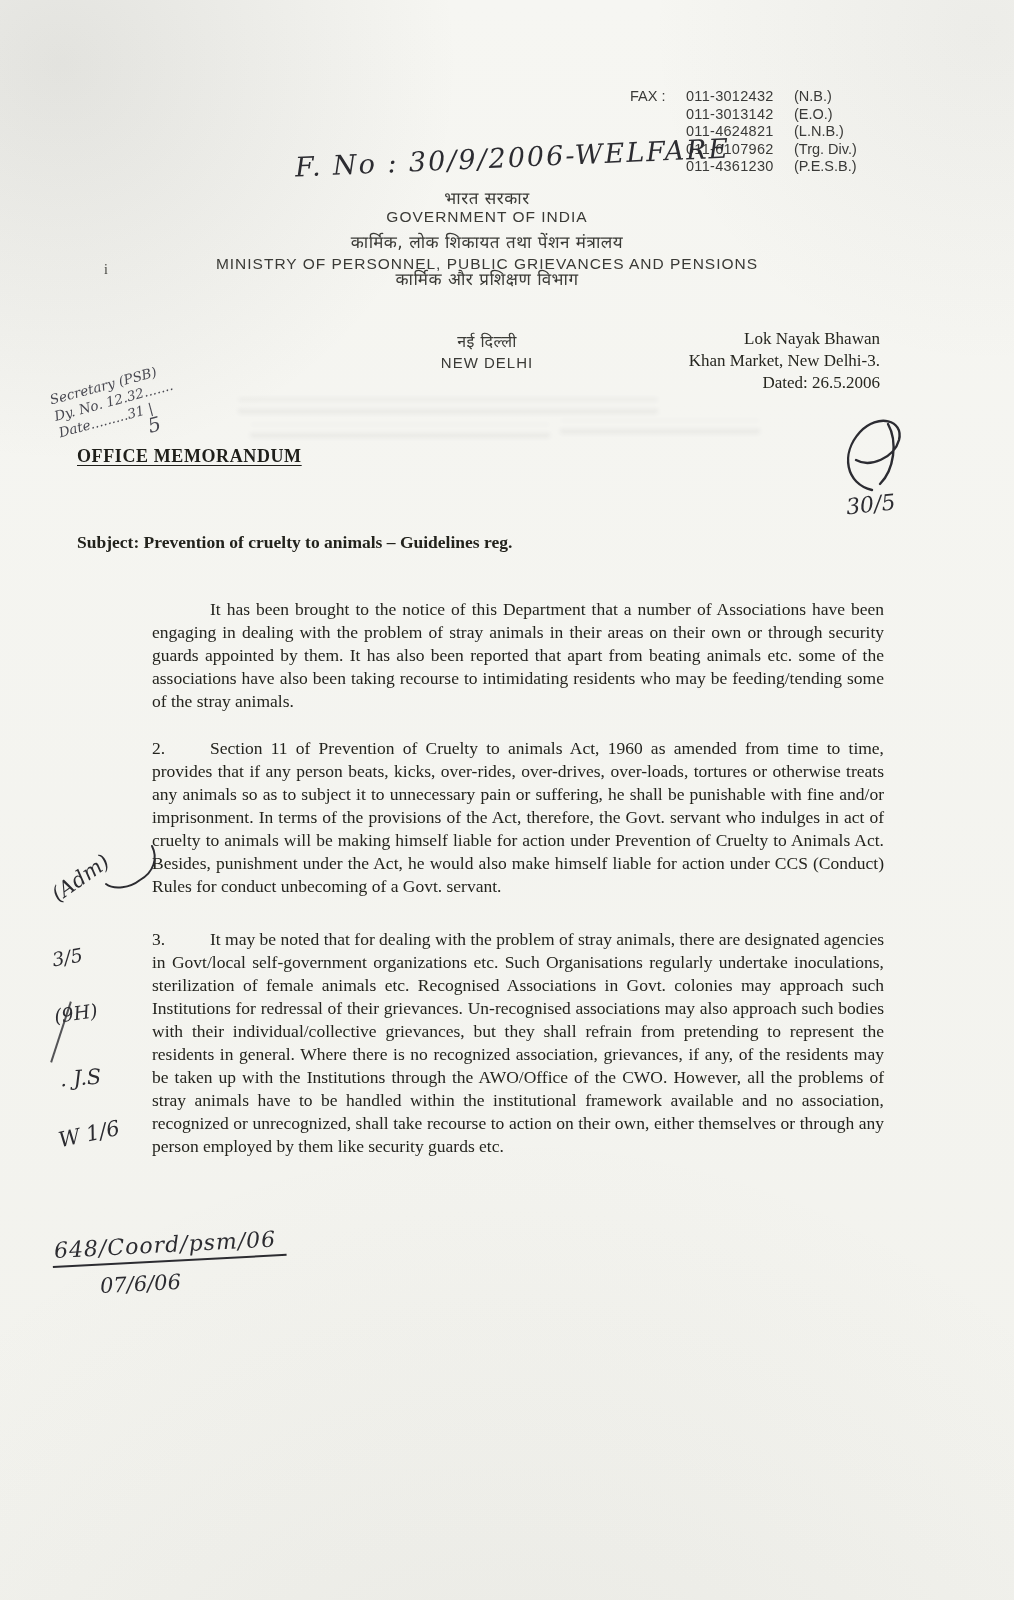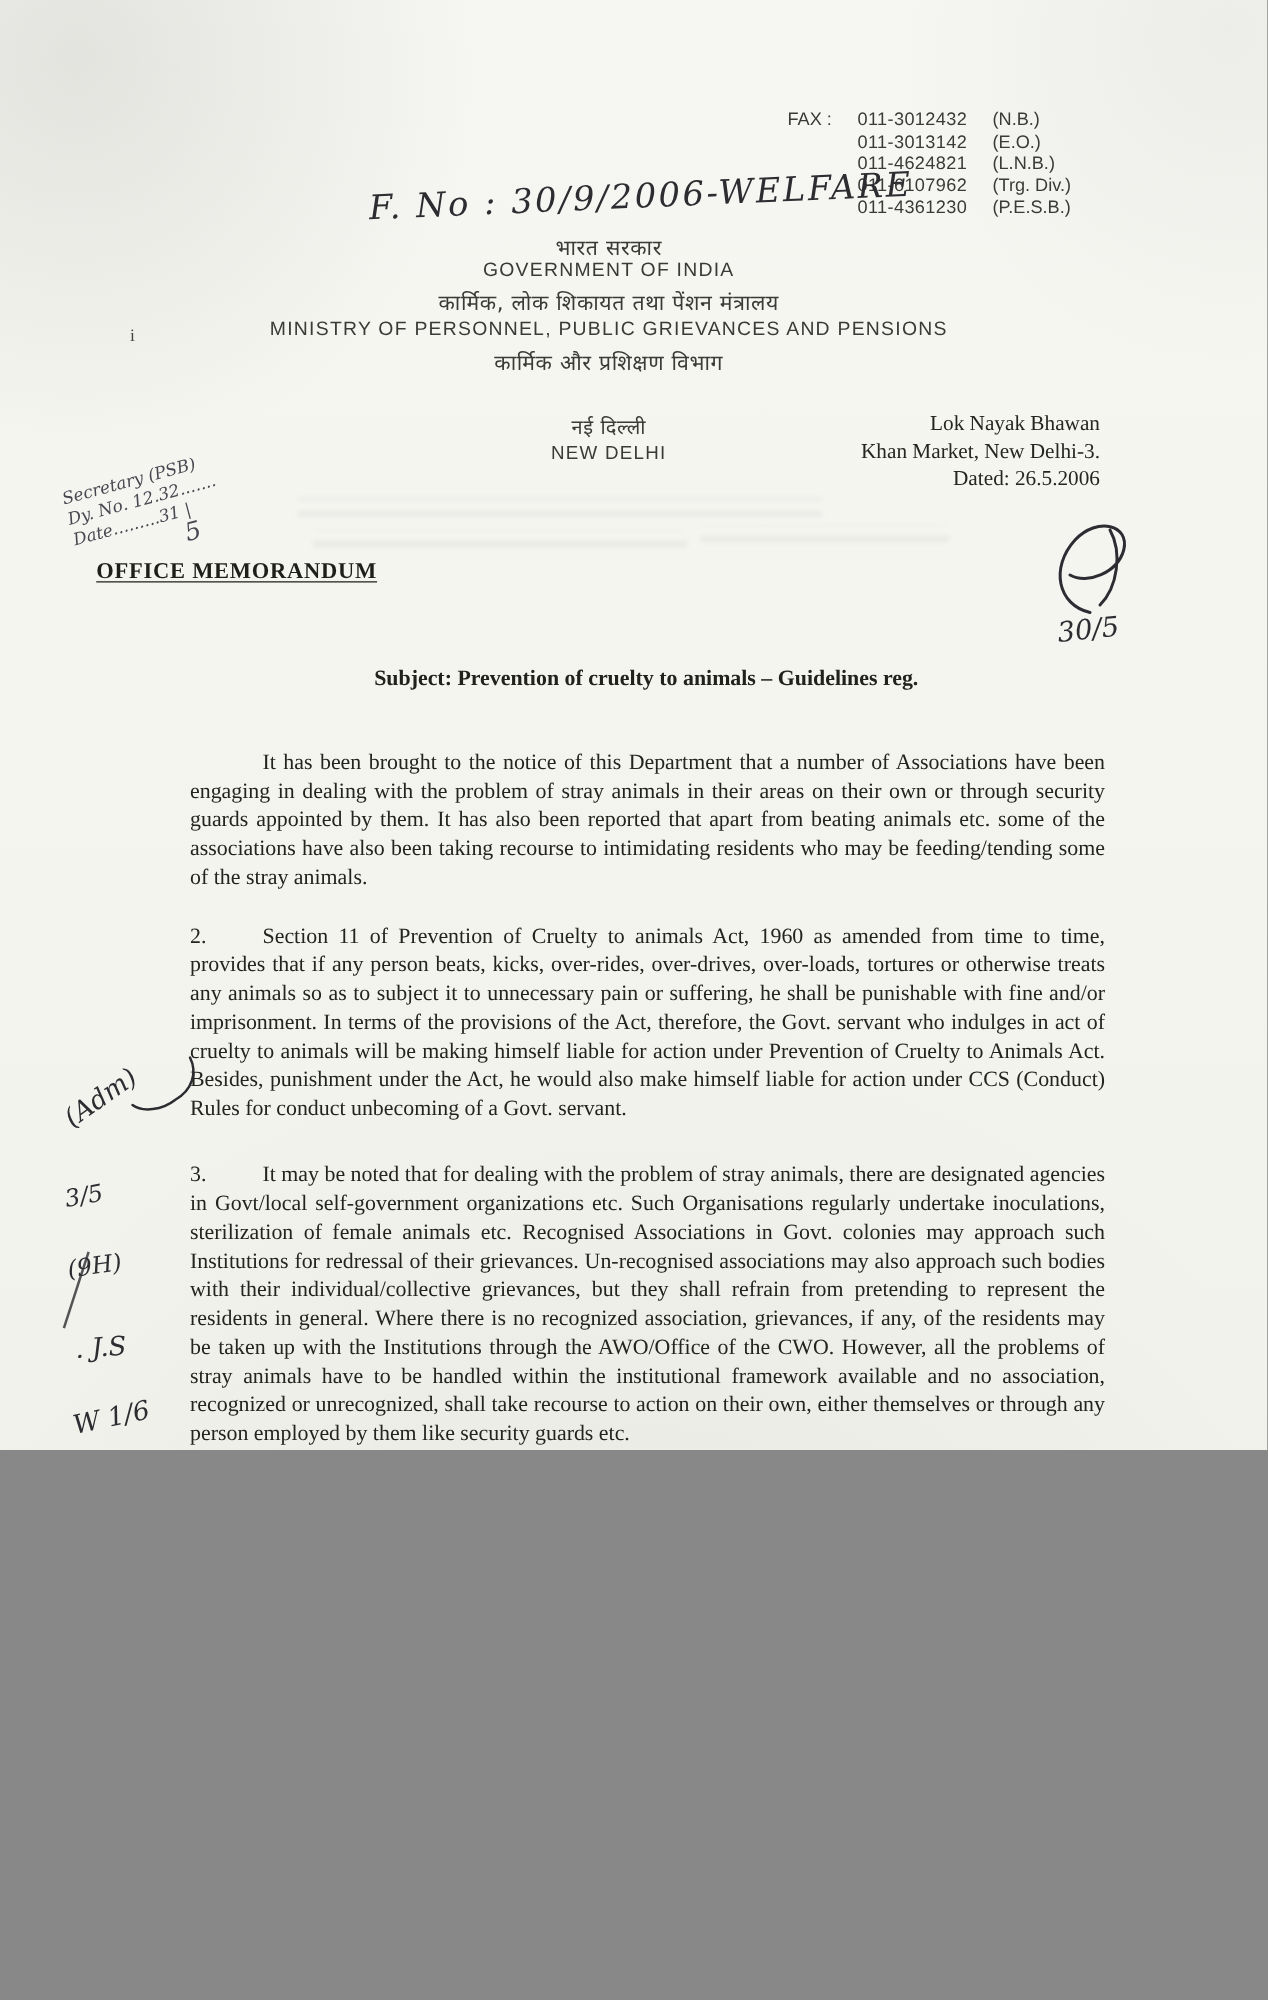--- a/index.html
+++ b/index.html
@@ -1,18 +1,18 @@
 <!DOCTYPE html>
 <html><head>
 <meta charset="utf-8">
 <style>
   * { margin:0; padding:0; box-sizing:border-box; }
   html,body { background:#888; }
   .page {
-    position:relative; width:1014px; height:1160px; margin:0 auto;
+    position:relative; width:1014px; height:1600px; margin:0 auto;
     background:
       radial-gradient(circle at 6% 4%, rgba(110,110,105,.14), transparent 22%),
       radial-gradient(circle at 97% 2%, rgba(110,110,105,.07), transparent 18%),
       radial-gradient(circle at 50% 120%, rgba(120,120,112,.08), transparent 40%),
       linear-gradient(#f6f6f2, #f2f2ed);
     overflow:hidden;
     color:#2b2b27;
   }
   .sans { font-family:"Liberation Sans", sans-serif; }
   .serif { font-family:"Liberation Serif", serif; }
@@ -46,21 +46,21 @@
 
   
   .stamp { left:48px; top:392px; transform:rotate(-15deg); transform-origin:left top;
            font-size:13.5px; line-height:17px; color:#35353f; opacity:.9; white-space:nowrap; }
   .stamp .big5 { font-size:20px; margin-left:88px; display:inline-block; }
 
   
   .title { left:77px; top:446px; width:860px; text-align:left;
            font-size:18px; font-weight:bold; letter-spacing:.6px;
            text-decoration:underline; text-underline-offset:3px; color:#1f1f1a; }
-  .subject { left:77px; top:532px; width:880px; text-align:center;
+  .subject { left:77px; top:532px; width:880px; text-align:left;
              font-size:17.5px; font-weight:bold; color:#22221c; }
 
   
   .body { left:152px; top:598px; width:732px; font-size:17.5px;
           line-height:23px; text-align:justify; color:#24241e; }
   .body p.p1 { text-indent:58px; margin-bottom:24px; }
   .body p.pn { margin-bottom:30px; }
   .pnum { display:inline-block; width:58px; text-indent:0; }
 
   
@@ -108,21 +108,21 @@
       <span class="fax-unit">(P.E.S.B.)</span>
     </div>
   </div>
 
   <div class="abs fileno hand">F. No : 30/9/2006-WELFARE</div>
 
   <div class="abs lh hin hindi" style="top:186px">भारत सरकार</div>
   <div class="abs lh eng sans" style="top:208px">GOVERNMENT OF INDIA</div>
   <div class="abs lh hin hindi" style="top:230px">कार्मिक, लोक शिकायत तथा पेंशन मंत्रालय</div>
   <div class="abs lh eng sans" style="top:255px">MINISTRY OF PERSONNEL, PUBLIC GRIEVANCES AND PENSIONS</div>
-  <div class="abs lh hin hindi" style="top:278px">कार्मिक और प्रशिक्षण विभाग</div>
+  <div class="abs lh hin hindi" style="top:267px">कार्मिक और प्रशिक्षण विभाग</div>
   <div class="abs lh hin hindi" style="top:330px; font-size:16px">नई दिल्ली</div>
   <div class="abs lh eng sans" style="top:354px; font-size:15px">NEW DELHI</div>
 
   <div class="abs tickmark serif">i</div>
 
   <div class="abs addr serif">
     <div>Lok Nayak Bhawan</div>
     <div>Khan Market, New Delhi-3.</div>
     <div>Dated: 26.5.2006</div>
   </div>

